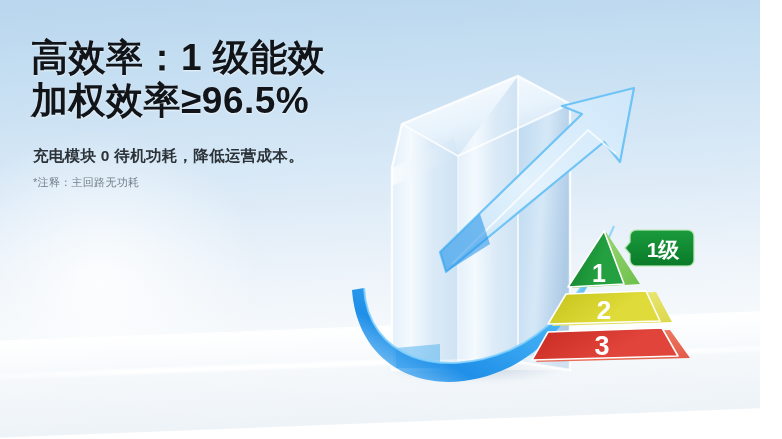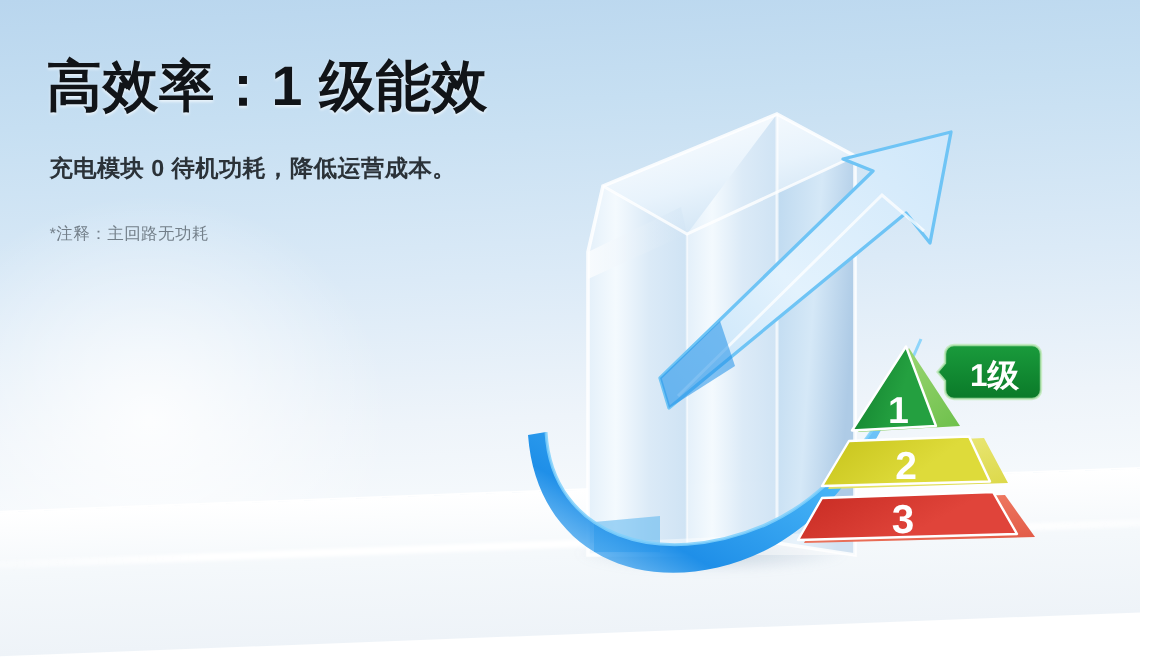--- a/index.html
+++ b/index.html
@@ -33,21 +33,21 @@
   .headline{
     margin:0;color:#111418;font-weight:bold;font-size:37px;line-height:43px;
     letter-spacing:.5px;text-shadow:0 1px 2px rgba(255,255,255,.65);white-space:nowrap;
   }
   .headline .l2{display:block;}
   .subhead{
     margin:23px 0 0 2px;color:#2b3238;font-size:15.5px;line-height:22px;
     font-weight:bold;letter-spacing:.3px;white-space:nowrap;
   }
   .footnote{
-    margin:24px 0 0 2px;color:#737f89;font-size:11px;letter-spacing:.3px;white-space:nowrap;
+    margin:8px 0 0 2px;color:#737f89;font-size:11px;letter-spacing:.3px;white-space:nowrap;
   }
 
   
   .figure{position:absolute;left:330px;top:18px;width:300px;height:380px;}
   .glass-one{position:absolute;left:0;top:0;width:300px;height:372px;}
   .ribbon{position:absolute;left:-10px;top:40px;width:320px;height:340px;}
   .one-shadow{
     position:absolute;left:52px;top:338px;width:185px;height:26px;
     background:radial-gradient(ellipse at 50% 50%,rgba(90,125,160,.30),rgba(90,125,160,0) 70%);
     filter:blur(3px);
@@ -62,20 +62,21 @@
 
 <div class="stage">
 
   <div class="glow-left"></div>
   <div class="ground"></div>
   <div class="ground-line"></div>
 
   <div class="copy">
     <h1 class="headline">
       <span>高效率：1 级能效</span>
+      <span class="l2">加权效率≥96.5%</span>
     </h1>
     <p class="subhead">充电模块 0 待机功耗，降低运营成本。</p>
     <p class="footnote">*注释：主回路无功耗</p>
   </div>
 
   <div class="figure">
     <div class="one-shadow"></div>
 
     <svg class="glass-one" viewBox="0 0 300 372">
       <defs>

